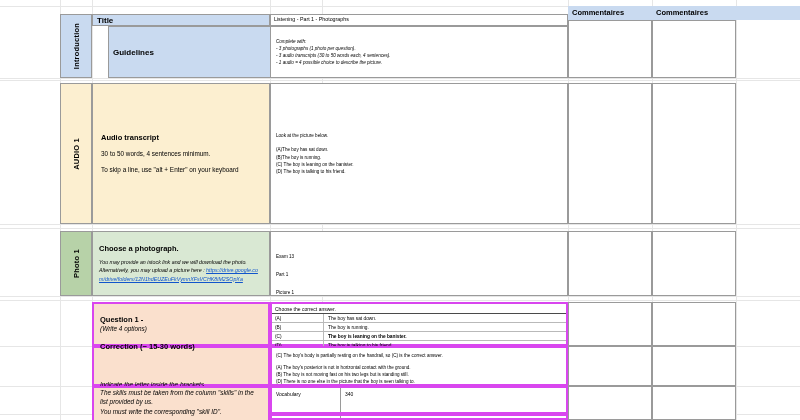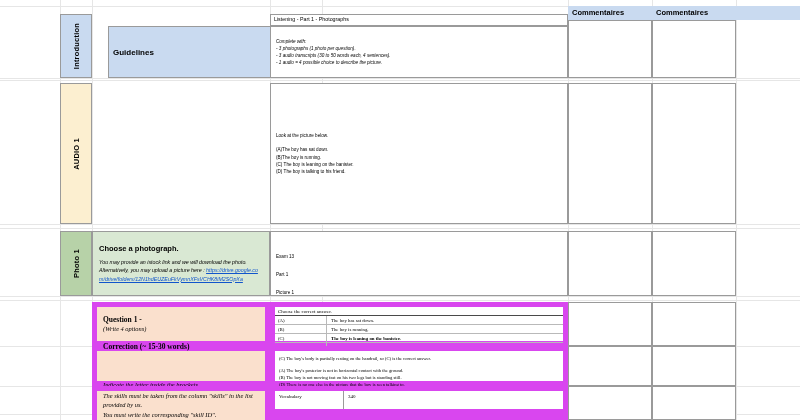--- a/index.html
+++ b/index.html
@@ -31,21 +31,21 @@
     left: 0; top: 0; width: 800px; height: 420px;
     pointer-events: none;
   }
   .gl-v { position: absolute; top: 0; bottom: 0; width: 1px; background: #e6e6e6; }
   .gl-h { position: absolute; left: 0; right: 0; height: 1px; background: #e6e6e6; }
 
   
   .blk { position: absolute; box-sizing: border-box; }
 
   .bordered { border: 1px solid #9a9a9a; }
-  .bordered-dark { border: 5px solid #d946ef; font-family: Liberation Serif, serif; }
+  .bordered-dark { border: 2px solid #d946ef; }
 
   
   .vlabel {
     display: flex;
     align-items: center;
     justify-content: center;
   }
   .vlabel span {
     writing-mode: vertical-rl;
     transform: rotate(180deg);
@@ -137,20 +137,21 @@
   </div>
 
   <div class="blk c-hdr commentaires" style="left:568px; top:6px; width:84px; height:14px;">Commentaires</div>
   <div class="blk c-hdr commentaires" style="left:652px; top:6px; width:84px; height:14px;">Commentaires</div>
   <div class="blk c-hdr" style="left:736px; top:6px; width:64px; height:14px;"></div>
 
   <div class="blk c-blue bordered vlabel" style="left:60px; top:14px; width:32px; height:64px;">
     <span>Introduction</span>
   </div>
 
+  <div class="blk c-blue bordered pad t-title" style="left:92px; top:14px; width:178px; height:12px; display:flex; align-items:center;">Title</div>
 
   <div class="blk c-white bordered" style="left:270px; top:14px; width:298px; height:12px; display:flex; align-items:center; padding:0 3px;">
     <span class="t-small">Listening - Part 1 - Photographs</span>
   </div>
 
   <div class="blk c-blue bordered pad t-title" style="left:108px; top:26px; width:178px; height:52px; display:flex; align-items:center;">Guidelines</div>
 
   <div class="blk c-white bordered" style="left:270px; top:26px; width:298px; height:52px; display:flex; align-items:center; padding:0 5px;">
     <span class="t-tiny ital" style="white-space:pre-line;">Complete with:
 - 3 photographs (1 photo per question).
@@ -158,20 +159,25 @@
 - 1 audio = 4 possible choice to describe the picture.</span>
   </div>
 
   <div class="blk c-white bordered" style="left:568px; top:20px; width:84px; height:58px;"></div>
   <div class="blk c-white bordered" style="left:652px; top:20px; width:84px; height:58px;"></div>
 
   <div class="blk c-cream bordered vlabel" style="left:60px; top:83px; width:32px; height:141px;">
     <span>AUDIO 1</span>
   </div>
 
+  <div class="blk c-cream bordered" style="left:92px; top:83px; width:178px; height:141px; display:flex; flex-direction:column; justify-content:center; padding:0 8px;">
+    <div class="t-head" style="margin-bottom:7px;">Audio transcript</div>
+    <div class="t-body" style="margin-bottom:7px;">30 to 50 words, 4 sentences minimum.</div>
+    <div class="t-body">To skip a line, use "alt + Enter" on your keyboard</div>
+  </div>
 
   <div class="blk c-white bordered" style="left:270px; top:83px; width:298px; height:141px; display:flex; align-items:center; padding:0 5px;">
     <span class="t-tiny" style="white-space:pre-line;">Look at the picture below.
 
 (A)The boy has sat down.
 (B)The boy is running.
 (C) The boy is leaning on the banister.
 (D) The boy is talking to his friend.</span>
   </div>
 

